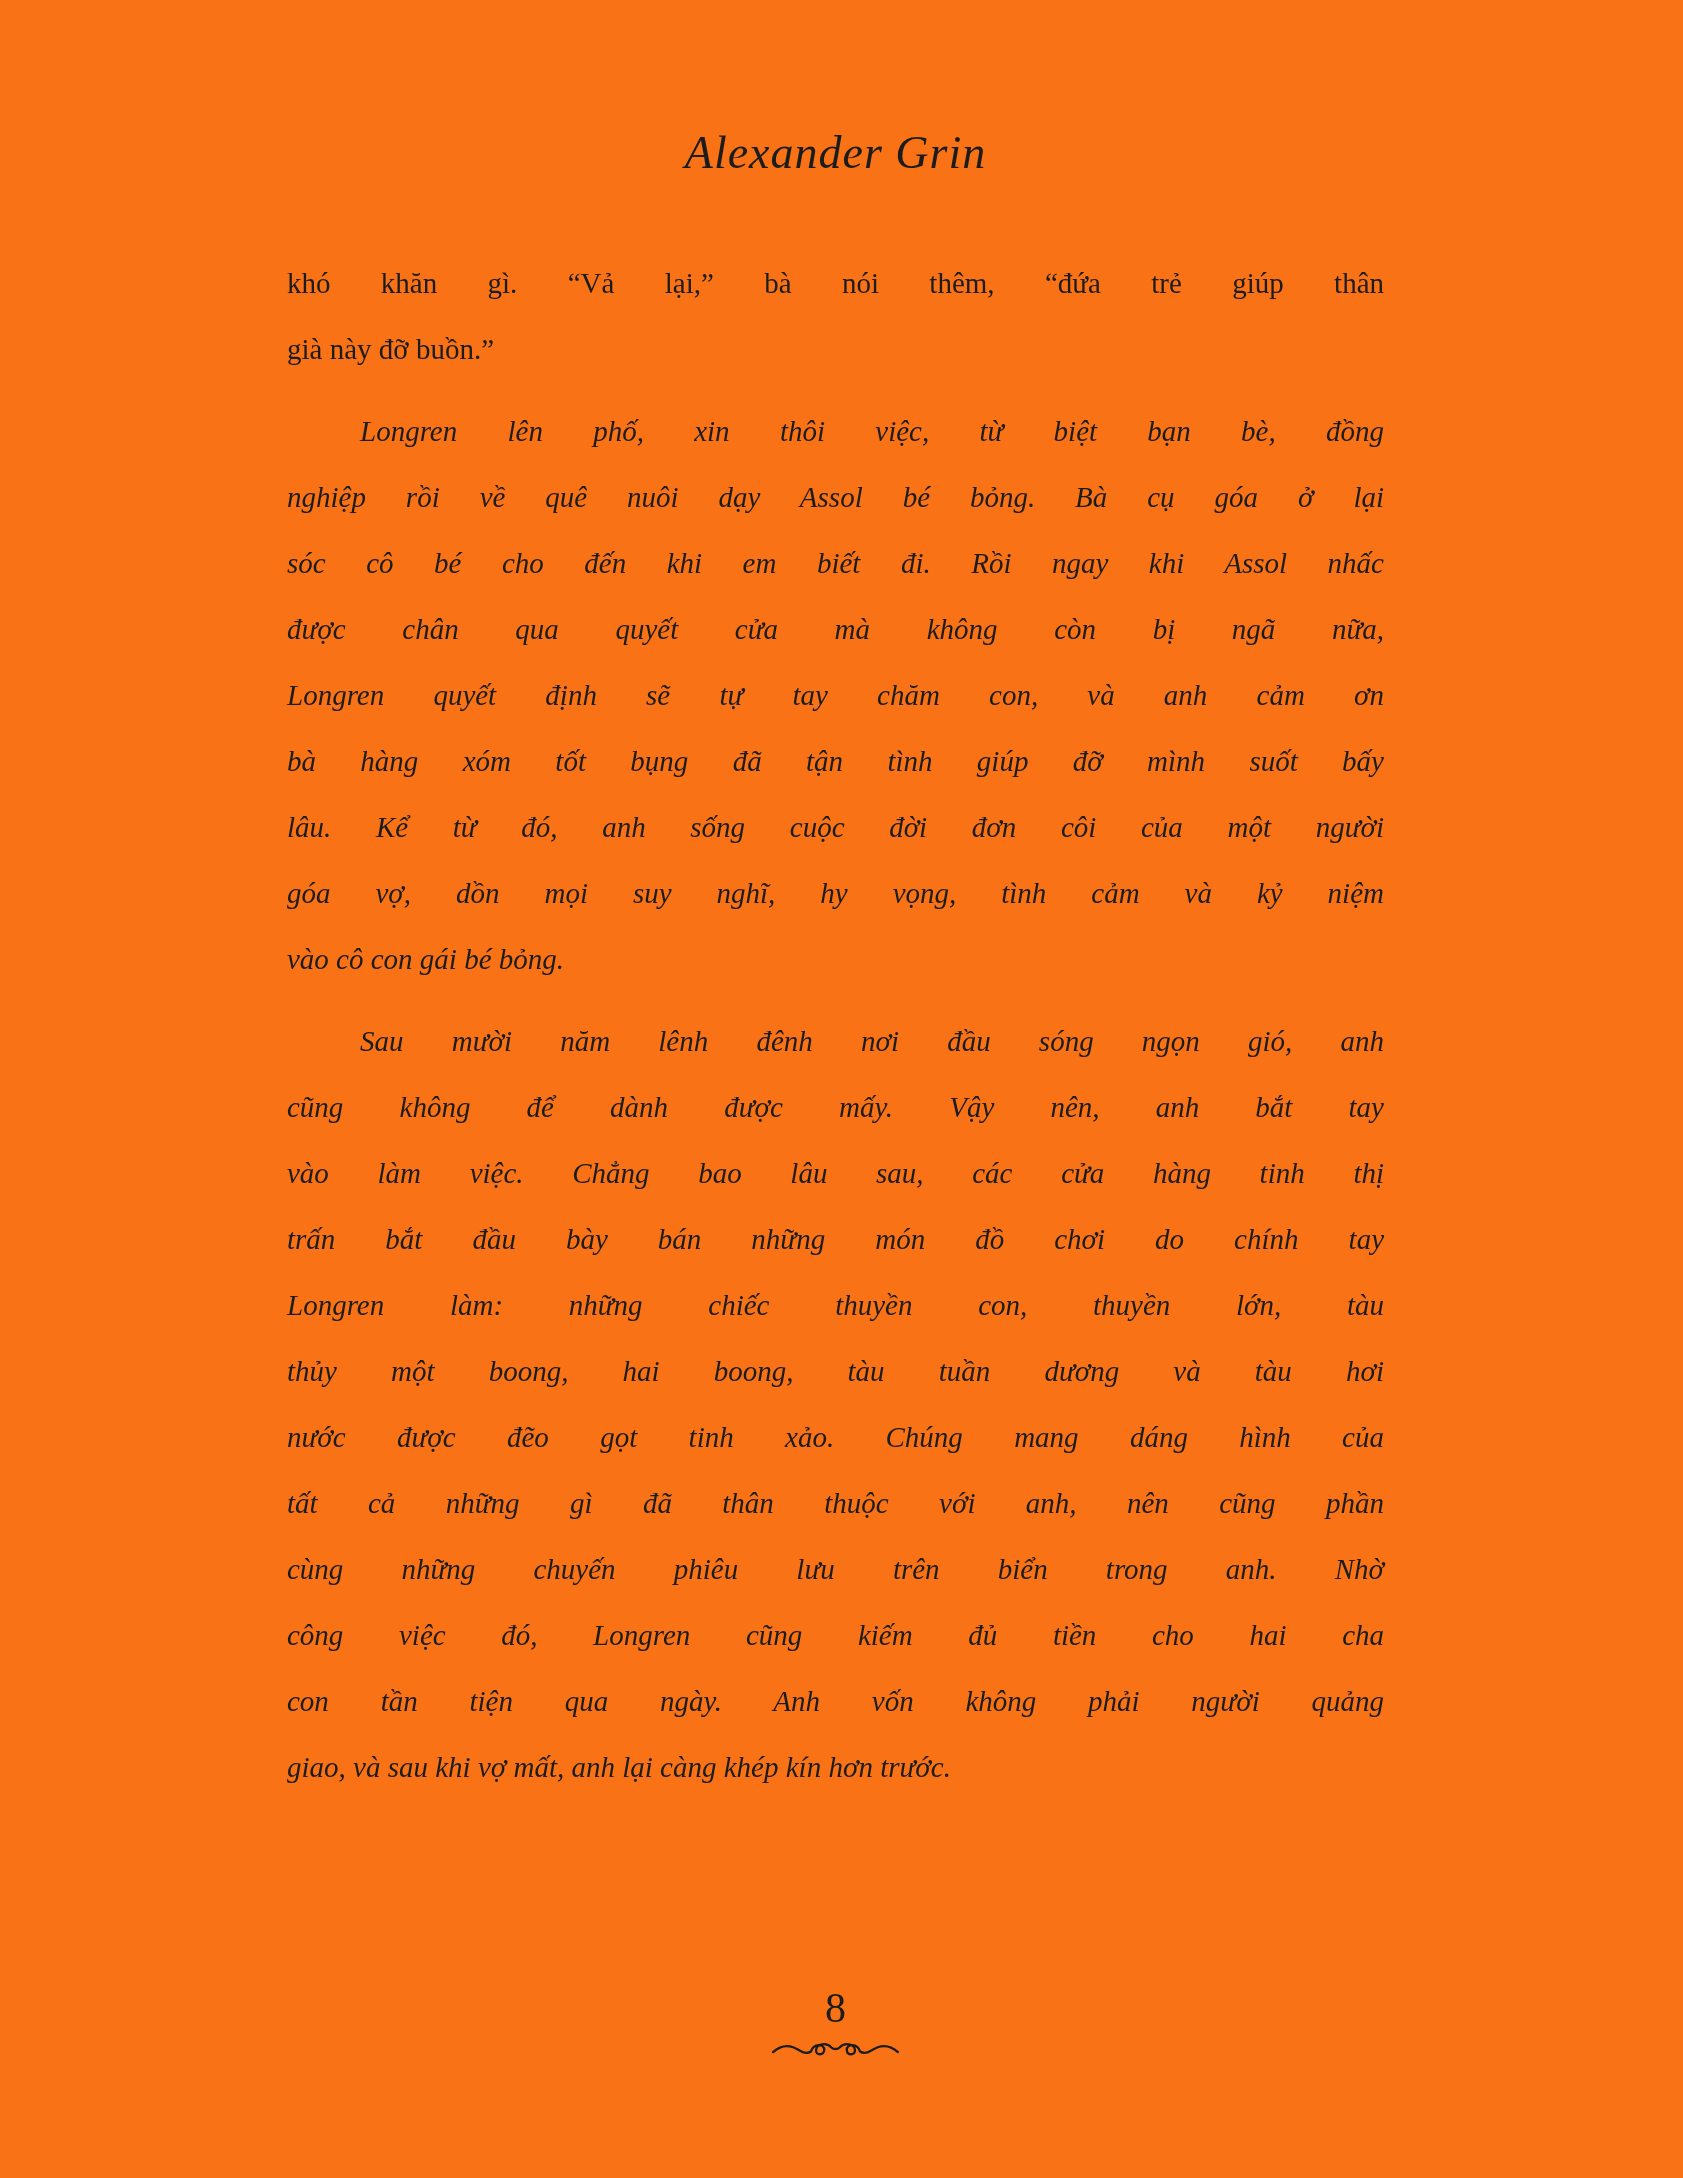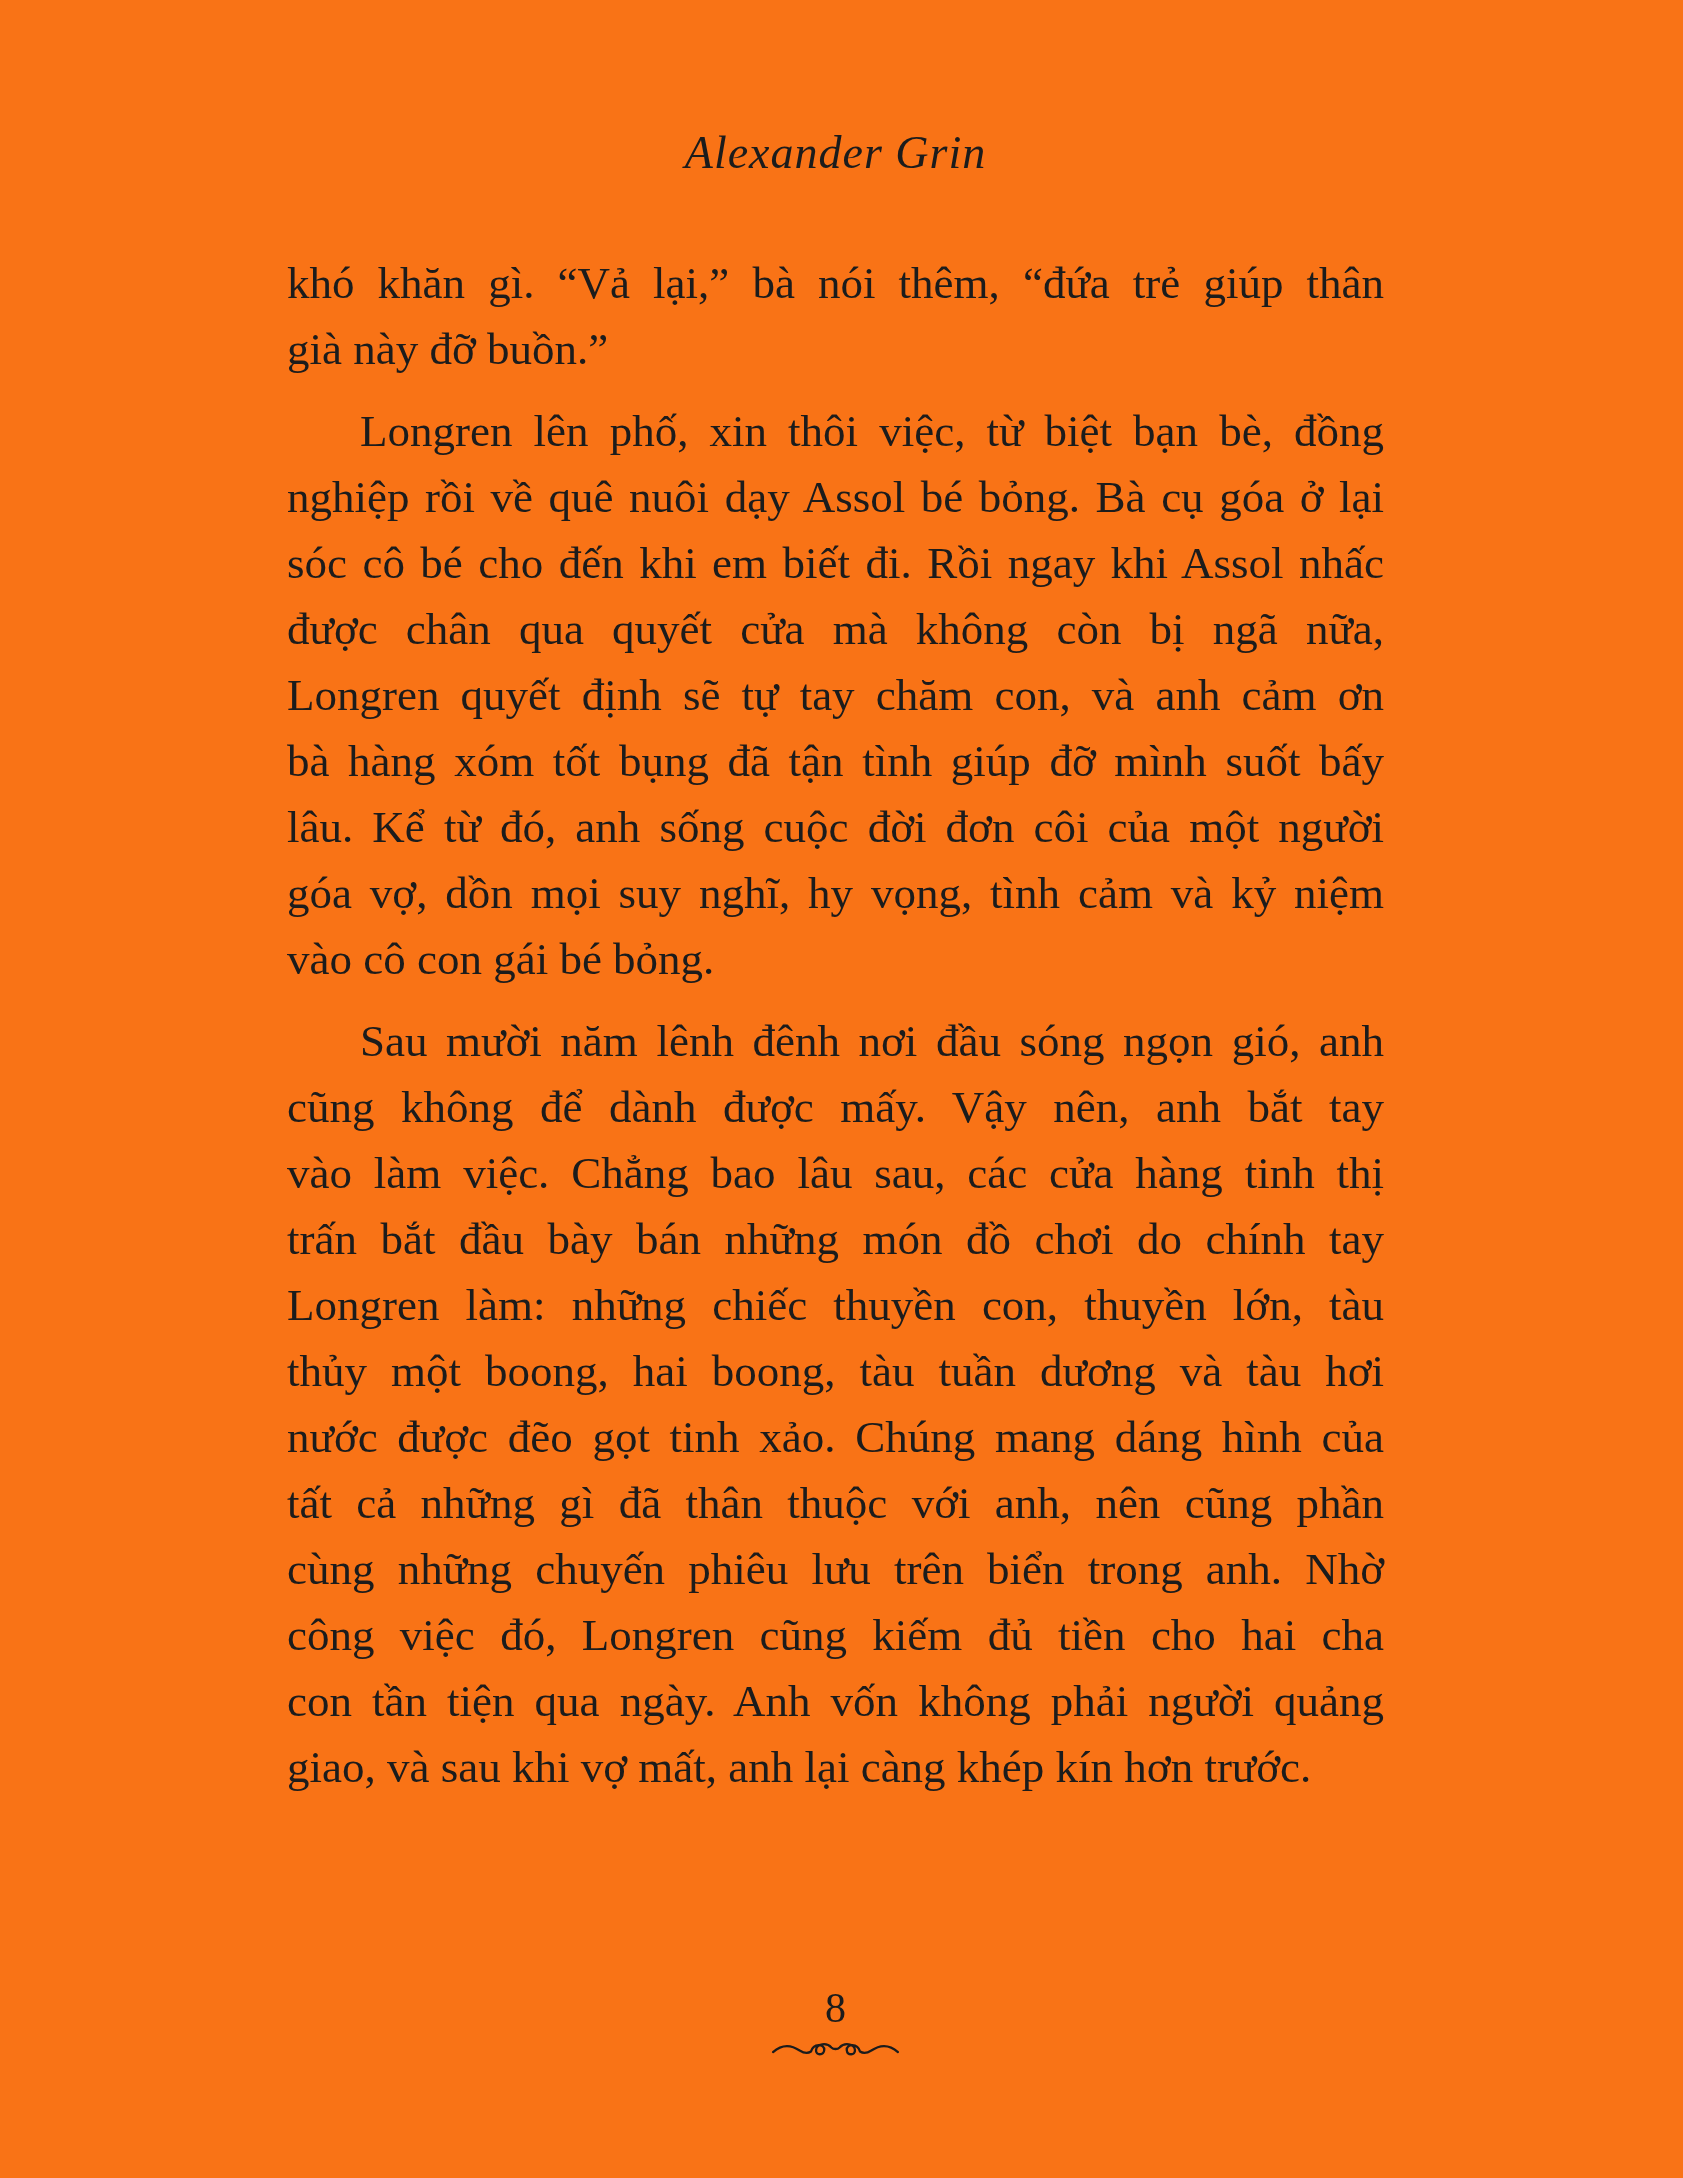--- a/index.html
+++ b/index.html
@@ -25,24 +25,24 @@
     font-style: italic;
     font-size: 46px;
     line-height: 51px;
     letter-spacing: 1px;
   }
   .textblock {
     position: absolute;
     top: 250px;
     left: 287px;
     width: 1097px;
-    font-size: 45px;
+    font-size: 29px;
     line-height: 66px;
   }
-  .para + .para { margin-top: 16px; }
+  .para + .para { margin-top: 16px; font-style: italic; }
   .line {
     text-align: justify;
     text-align-last: justify;
     text-justify: inter-word;
   }
   .line.lastline { text-align-last: left; }
   .line.indent { text-indent: 73px; }
   .pagenum {
     position: absolute;
     top: 1986px;

